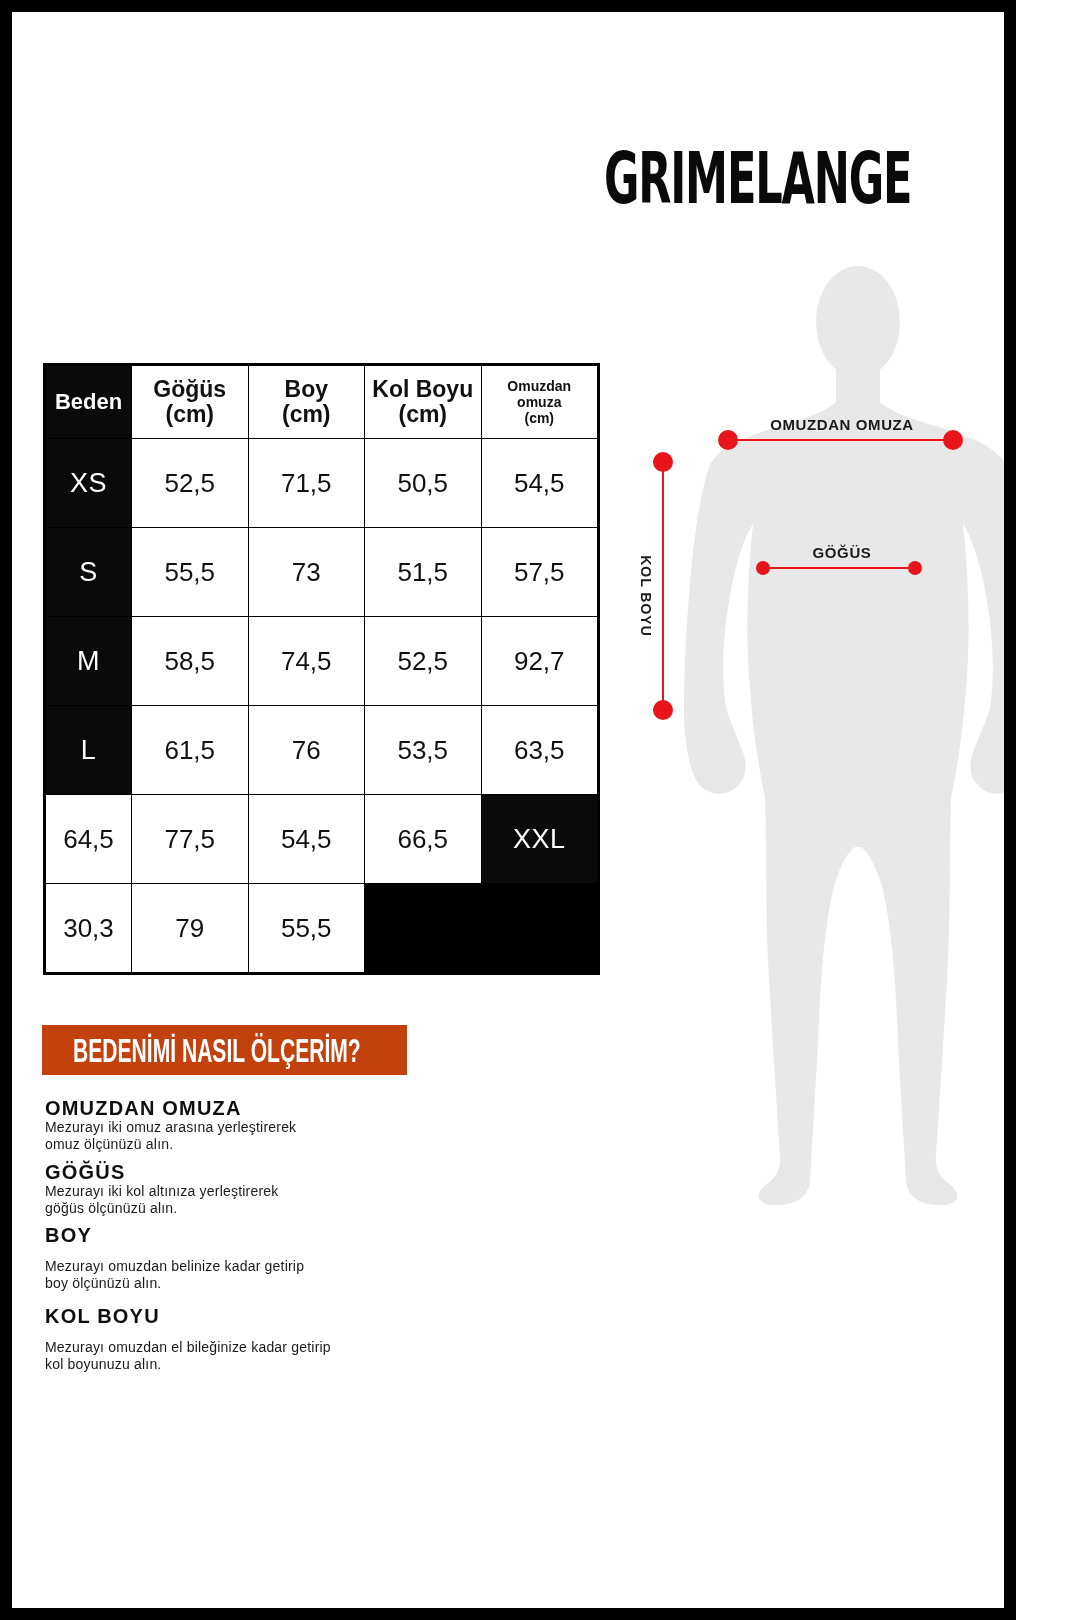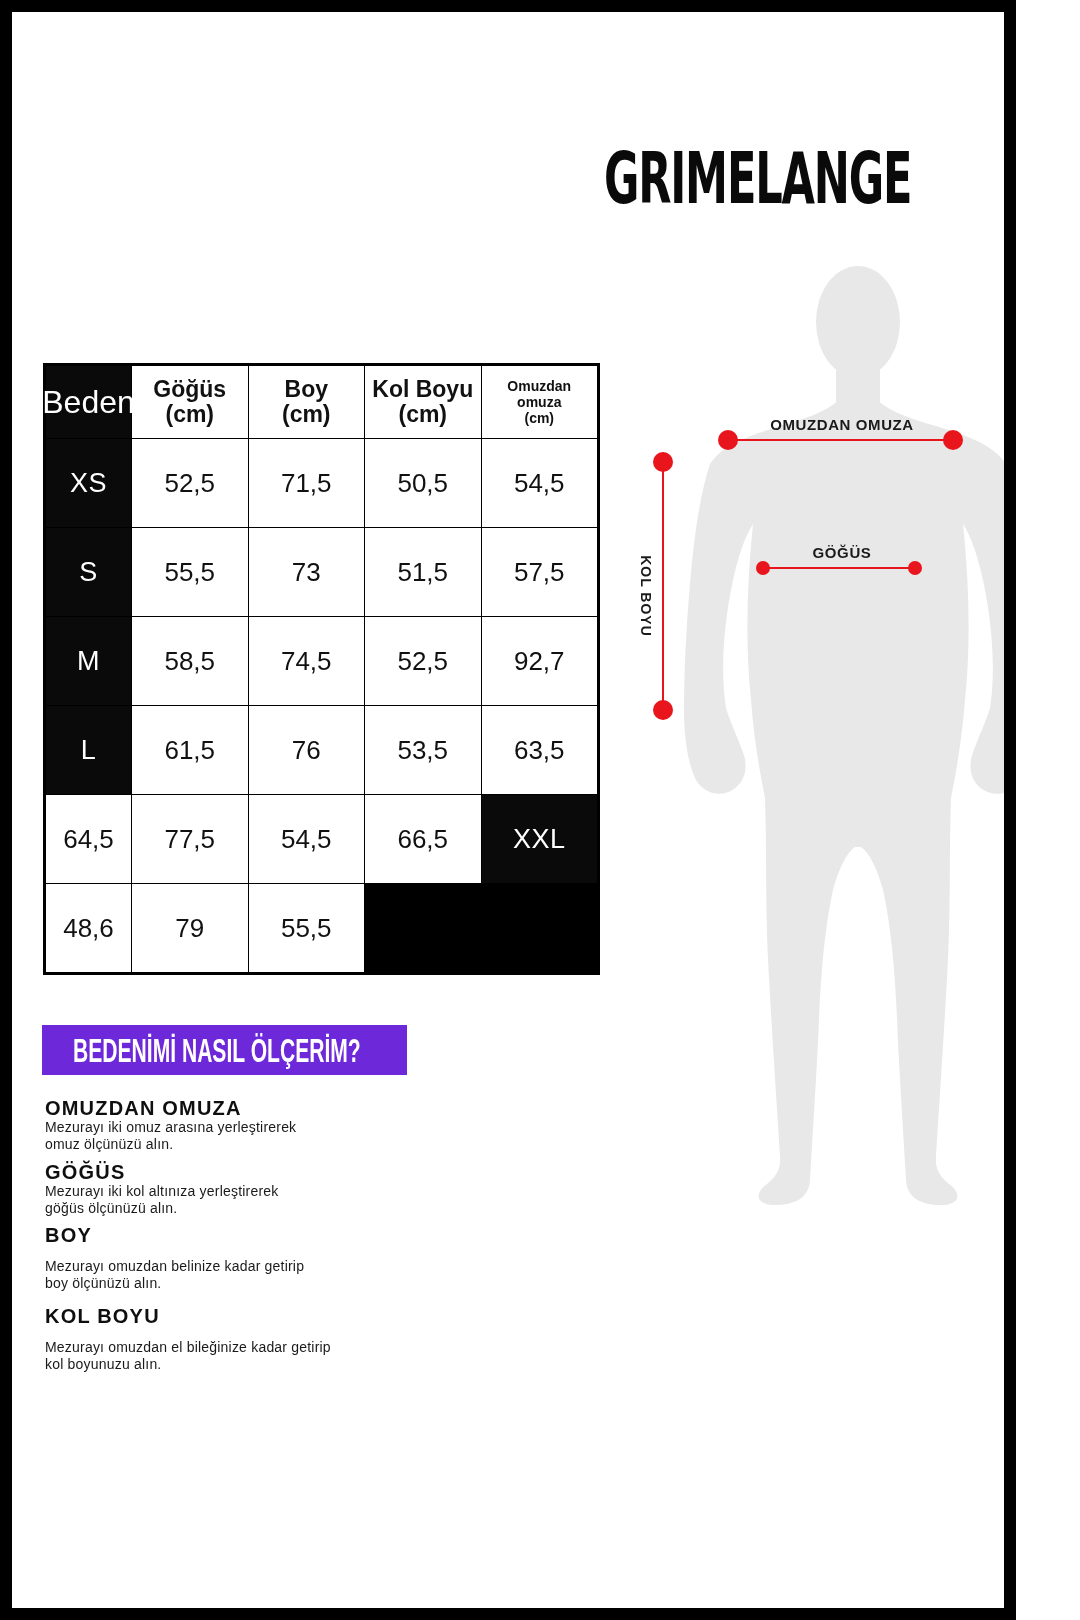--- a/index.html
+++ b/index.html
@@ -29,40 +29,40 @@
   .size-table{
     position:absolute;left:43px;top:363px;width:557px;height:612px;
     box-sizing:border-box;border:3px solid #000;background:#000;
     display:grid;grid-template-columns:85px repeat(4,1fr);
     grid-template-rows:72px repeat(6,1fr);gap:1px;
   }
   .cell{background:#fff;display:flex;flex-direction:column;align-items:center;justify-content:center;text-align:center;}
   .cell.dark{background:#0a0a0a;color:#fff;}
   .hdr{font-weight:700;font-size:23px;line-height:25px;}
   .hdr-small{font-weight:700;font-size:14px;line-height:16px;}
-  .hdr-size{font-weight:400;font-size:32px;}
+  .hdr-size{font-weight:700;font-size:22px;}
   .size-name{font-size:27px;font-weight:400;letter-spacing:0.5px;}
   .val{font-size:26px;font-weight:400;letter-spacing:0;}
 
   
   .diagram-svg{position:absolute;left:640px;top:250px;z-index:1;}
   .ann{position:absolute;z-index:5;}
   .line-h{height:2px;}
   .line-v{width:2px;}
   .dot{border-radius:50%;position:absolute;z-index:6;}
   .diag-label{
     position:absolute;z-index:7;font-weight:700;font-size:15px;letter-spacing:0.6px;
     color:#1a1a1a;white-space:nowrap;transform:translate(-50%,-50%);
   }
   .diag-label.vert{writing-mode:vertical-rl;letter-spacing:1px;font-size:14px;}
 
   
   .howto{position:absolute;left:42px;top:1025px;width:420px;z-index:10;}
   .band{
-    width:365px;height:50px;background:#6d28d9;box-sizing:border-box;
+    width:365px;height:50px;background:#c2410c;box-sizing:border-box;
     display:flex;align-items:center;
   }
   .band-text{
     color:#fff;font-weight:700;font-size:34px;white-space:nowrap;
     transform:scaleX(0.62);transform-origin:0 50%;margin-left:31px;letter-spacing:0;
   }
   .ht-heading{
     font-weight:700;font-size:20px;line-height:22px;letter-spacing:1.2px;color:#0f0f0f;
     margin:0;padding-left:3px;
   }
@@ -125,21 +125,21 @@
     <div class="cell val">76</div>
     <div class="cell val">53,5</div>
     <div class="cell val">63,5</div>
 
     <div class="cell val">64,5</div>
     <div class="cell val">77,5</div>
     <div class="cell val">54,5</div>
     <div class="cell val">66,5</div>
 
     <div class="cell dark size-name">XXL</div>
-    <div class="cell val">48,6</div>
+    <div class="cell val">30,3</div>
     <div class="cell val">79</div>
     <div class="cell val">55,5</div>
   </div>
 
   <svg class="diagram-svg" width="420" height="960" viewBox="0 0 420 960" aria-hidden="true">
     <g fill="#e8e8e8">
       <ellipse cx="218" cy="72" rx="42" ry="56"></ellipse>
       <rect x="196" y="112" width="44" height="44"></rect>
       <path d="M 199,150
         C 186,162 162,170 140,176 C 102,188 82,196 70,214

